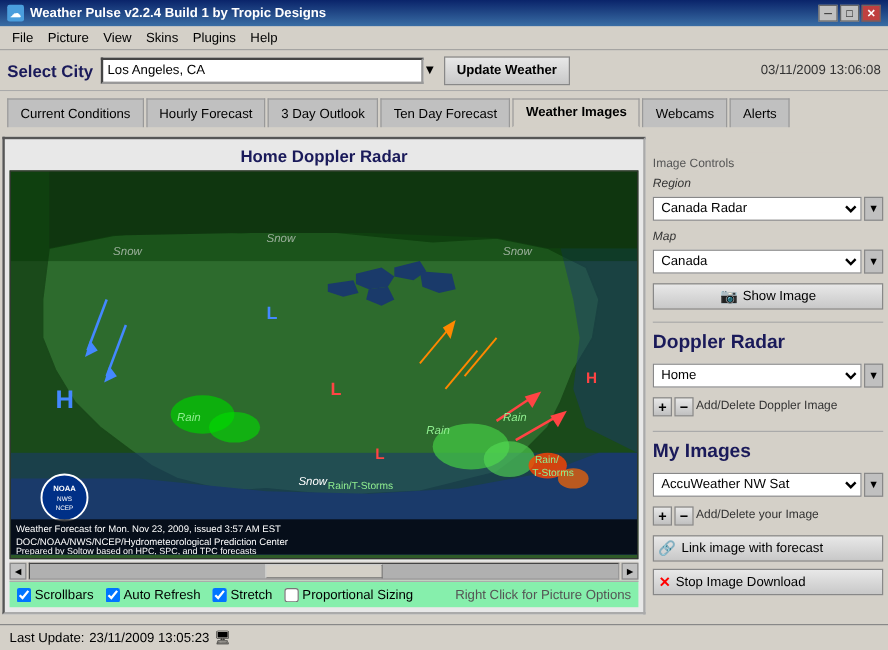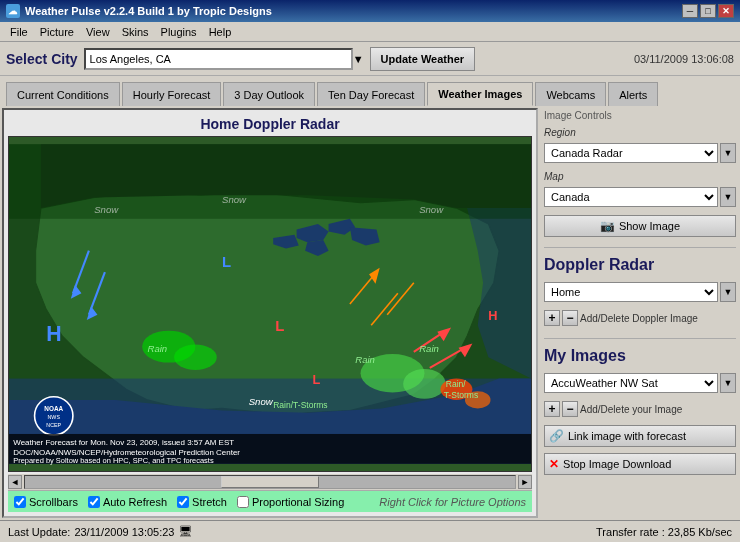--- a/index.html
+++ b/index.html
@@ -135,20 +135,21 @@
       background: #d4d0c8;
       border-bottom: 1px solid #d4d0c8;
       font-weight: bold;
     }
 
     
     #main-content {
       display: flex;
       height: calc(542px - 22px - 20px - 34px - 30px - 22px);
       background: #d4d0c8;
+      align-items: center;
     }
 
     
     #radar-panel {
       flex: 1;
       display: flex;
       flex-direction: column;
       padding: 4px;
       border: 2px inset #aaa;
       background: #e8e8e8;
@@ -220,21 +221,20 @@
       border-top: 1px solid #aaa;
     }
     .check-item {
       display: flex;
       align-items: center;
       gap: 3px;
     }
     input[type="checkbox"] { width: 12px; height: 12px; }
     #right-click-hint {
       margin-left: auto;
-      font-style: italic;
       color: #555;
     }
 
     
     #status-bar {
       height: 22px;
       background: #d4d0c8;
       display: flex;
       align-items: center;
       padding: 0 8px;
@@ -606,17 +606,13 @@
       <span>Stop Image Download</span>
     </button>
   </div>
 
 </div>
 
 <div id="status-bar">
   <span>Last Update:</span>
   <span>23/11/2009 13:05:23</span>
   <span>🖥</span>
-  <span id="transfer-rate">
-    <span>Transfer rate :</span>
-    <span>23,85 Kb/sec</span>
-  </span>
 </div>
 
 </body></html>

